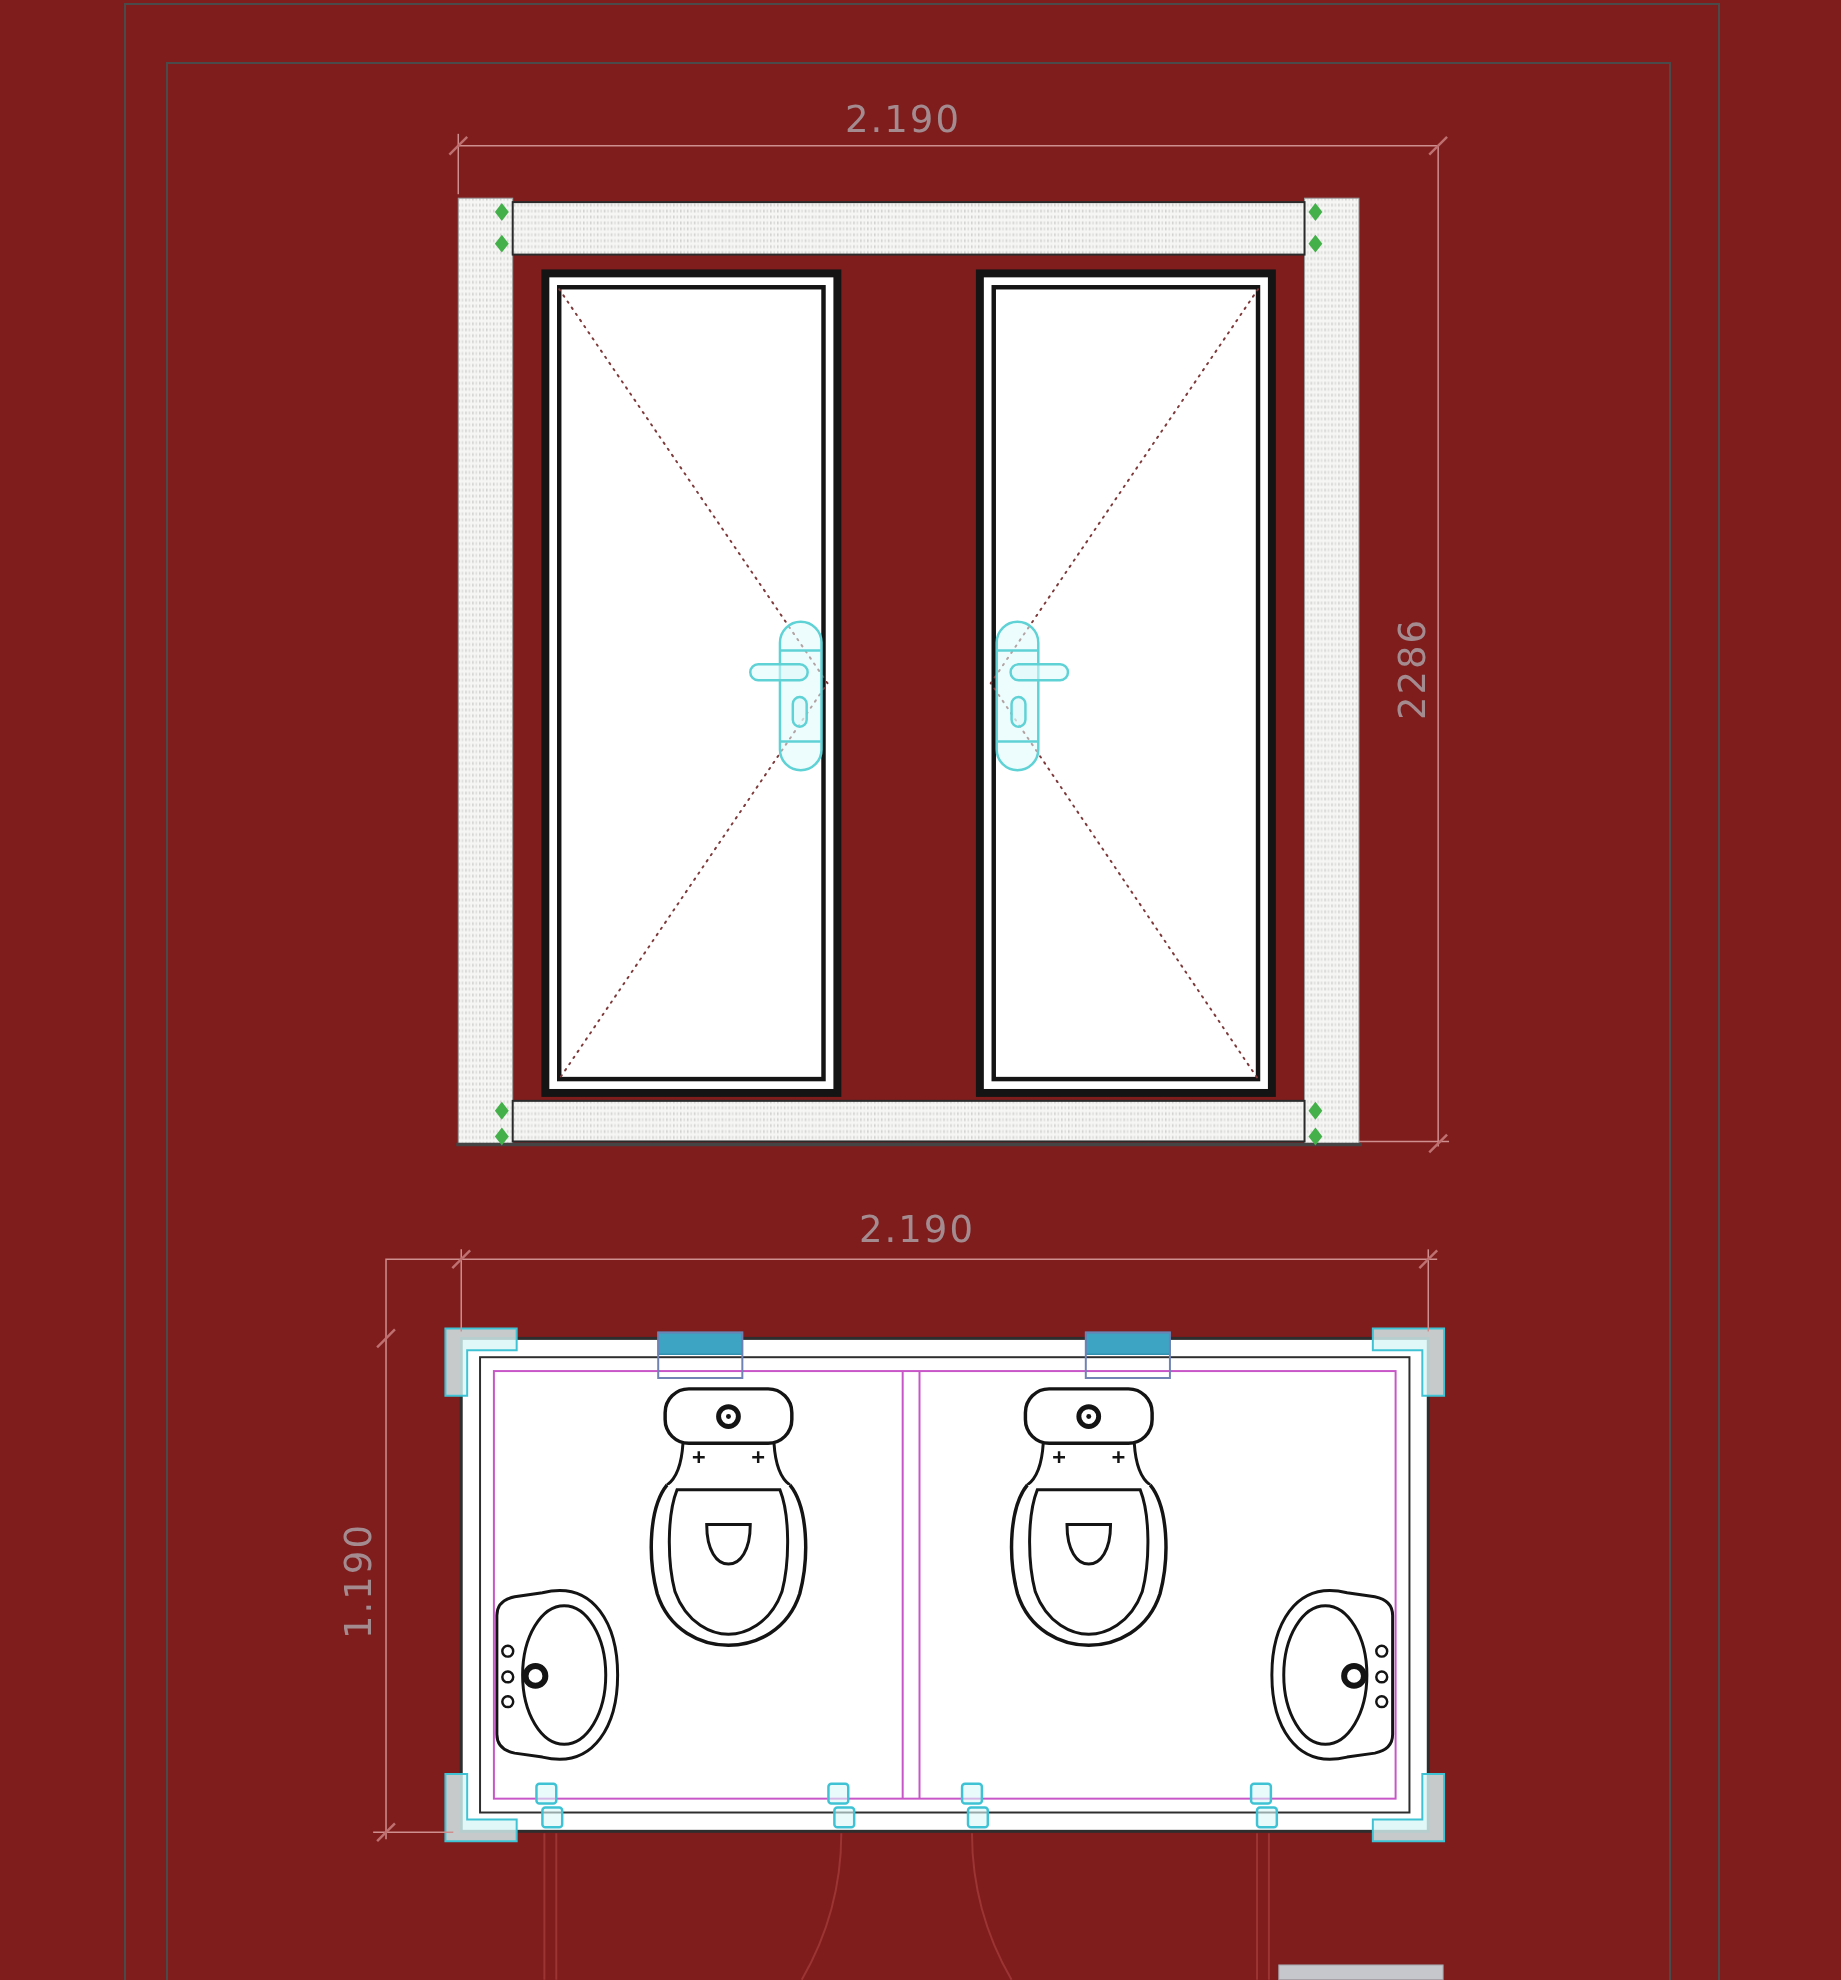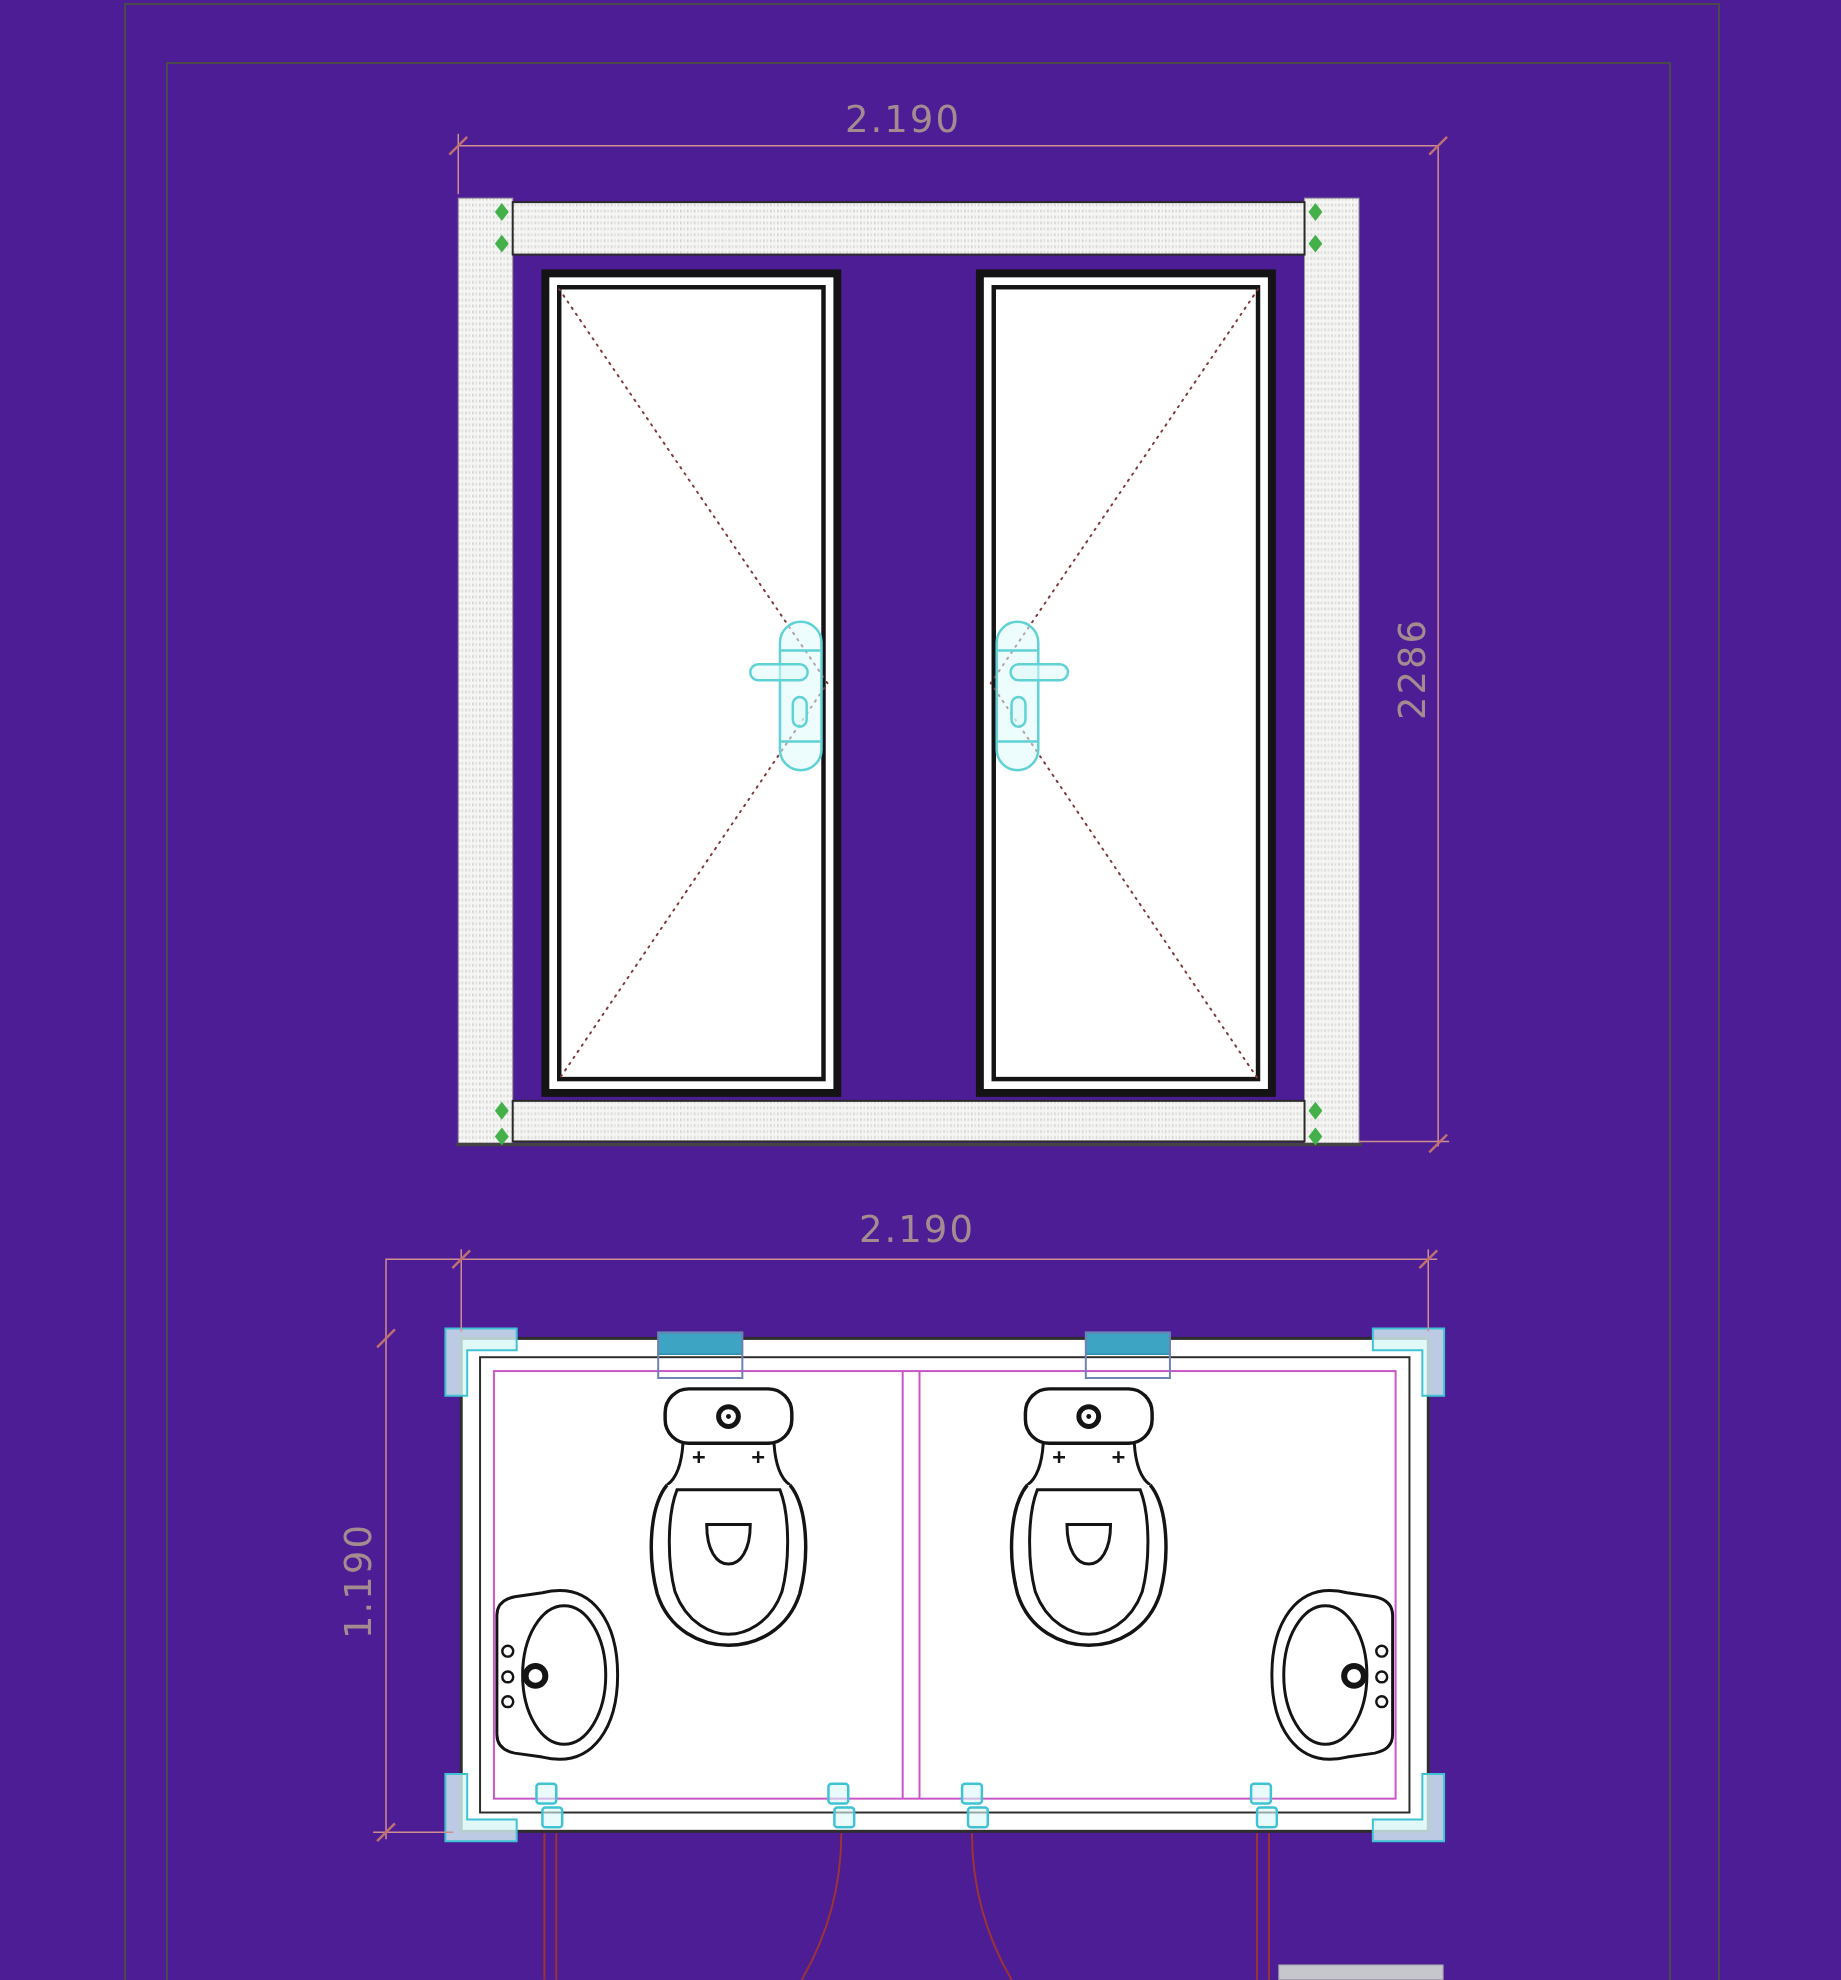--- a/index.html
+++ b/index.html
@@ -1,18 +1,18 @@
 <!DOCTYPE html>
 <html><head>
 <meta charset="utf-8">
 <style>
   html,body { margin:0; padding:0; background:#ffffff; }
   #canvas {
     position:relative; width:1841px; height:1980px;
-    background:#4c1d95; overflow:hidden;
+    background:#7f1d1d; overflow:hidden;
     font-family:"DejaVu Sans", sans-serif;
   }
   .page-border { position:absolute; border:2px solid #4a4a4a; background:transparent; }
   .border-outer { left:124px; top:3px; width:1592px; height:2039px; }
   .border-inner { left:166px; top:62px; width:1501px; height:1980px; }
   svg.linework { position:absolute; left:0; top:0; }
   .dim-text {
     position:absolute; color:#a38b90; font-size:37px; letter-spacing:2px;
     text-align:center; width:198px; font-weight:400; line-height:40px;
     user-select:none;

